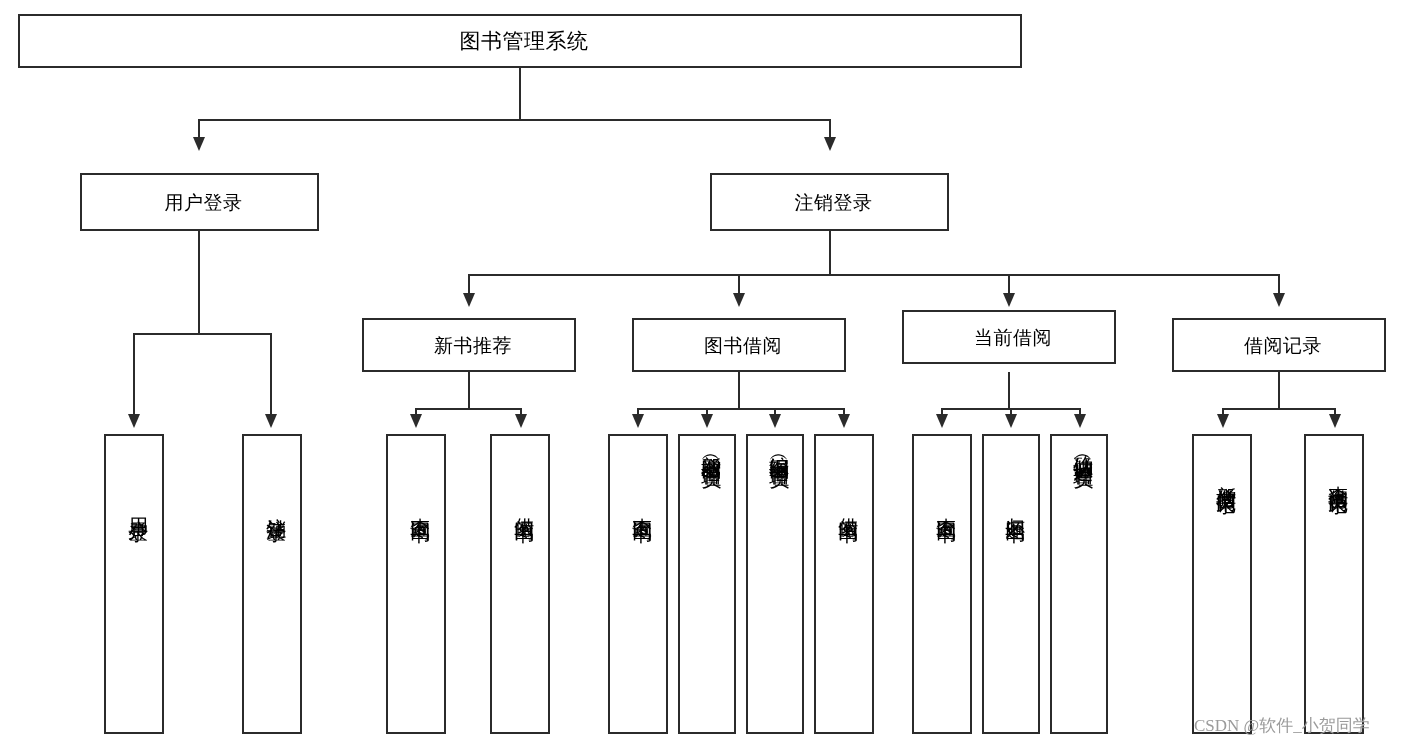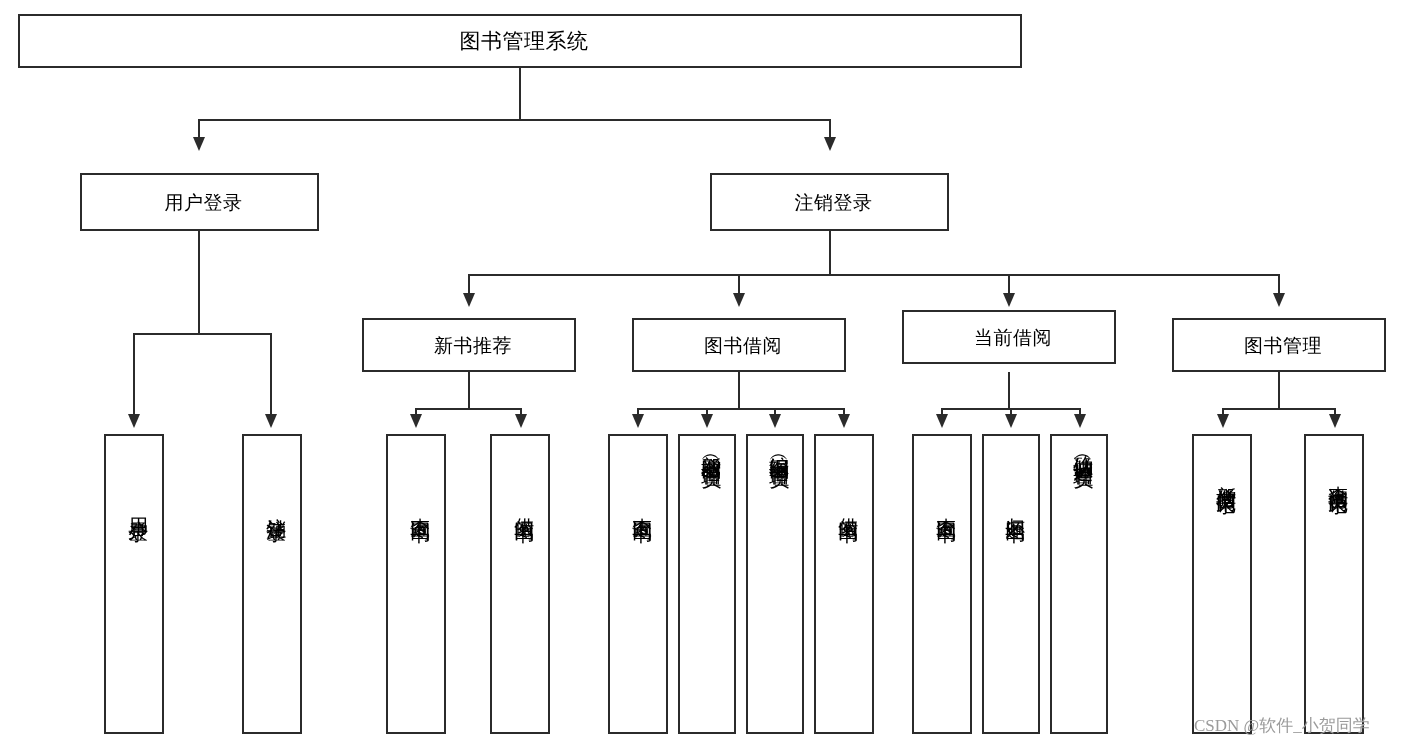--- a/index.html
+++ b/index.html
@@ -120,21 +120,21 @@
   <div class="node h" style="left:362px; top:318px; width:214px; height:54px;justify-content:center;">
     <span class="lbl">新书推荐</span>
   </div>
   <div class="node h" style="left:632px; top:318px; width:214px; height:54px;text-align:right;">
     <span class="lbl">图书借阅</span>
   </div>
   <div class="node h" style="left:902px; top:310px; width:214px; height:54px;">
     <span class="lbl">当前借阅</span>
   </div>
   <div class="node h" style="left:1172px; top:318px; width:214px; height:54px;">
-    <span class="lbl">图书管理</span>
+    <span class="lbl">借阅记录</span>
   </div>
 
   <div class="ln v" style="left:468px; top:372px; height:37px;"></div>
   <div class="ln h" style="left:415px; top:408px; width:107px;"></div>
   <div class="ln v" style="left:415px; top:408px; height:9px;"></div>
   <div class="arrow" style="left:410px; top:414px;"></div>
   <div class="ln v" style="left:520px; top:408px; height:9px;"></div>
   <div class="arrow" style="left:515px; top:414px;"></div>
 
   <div class="ln v" style="left:738px; top:372px; height:37px;"></div>

